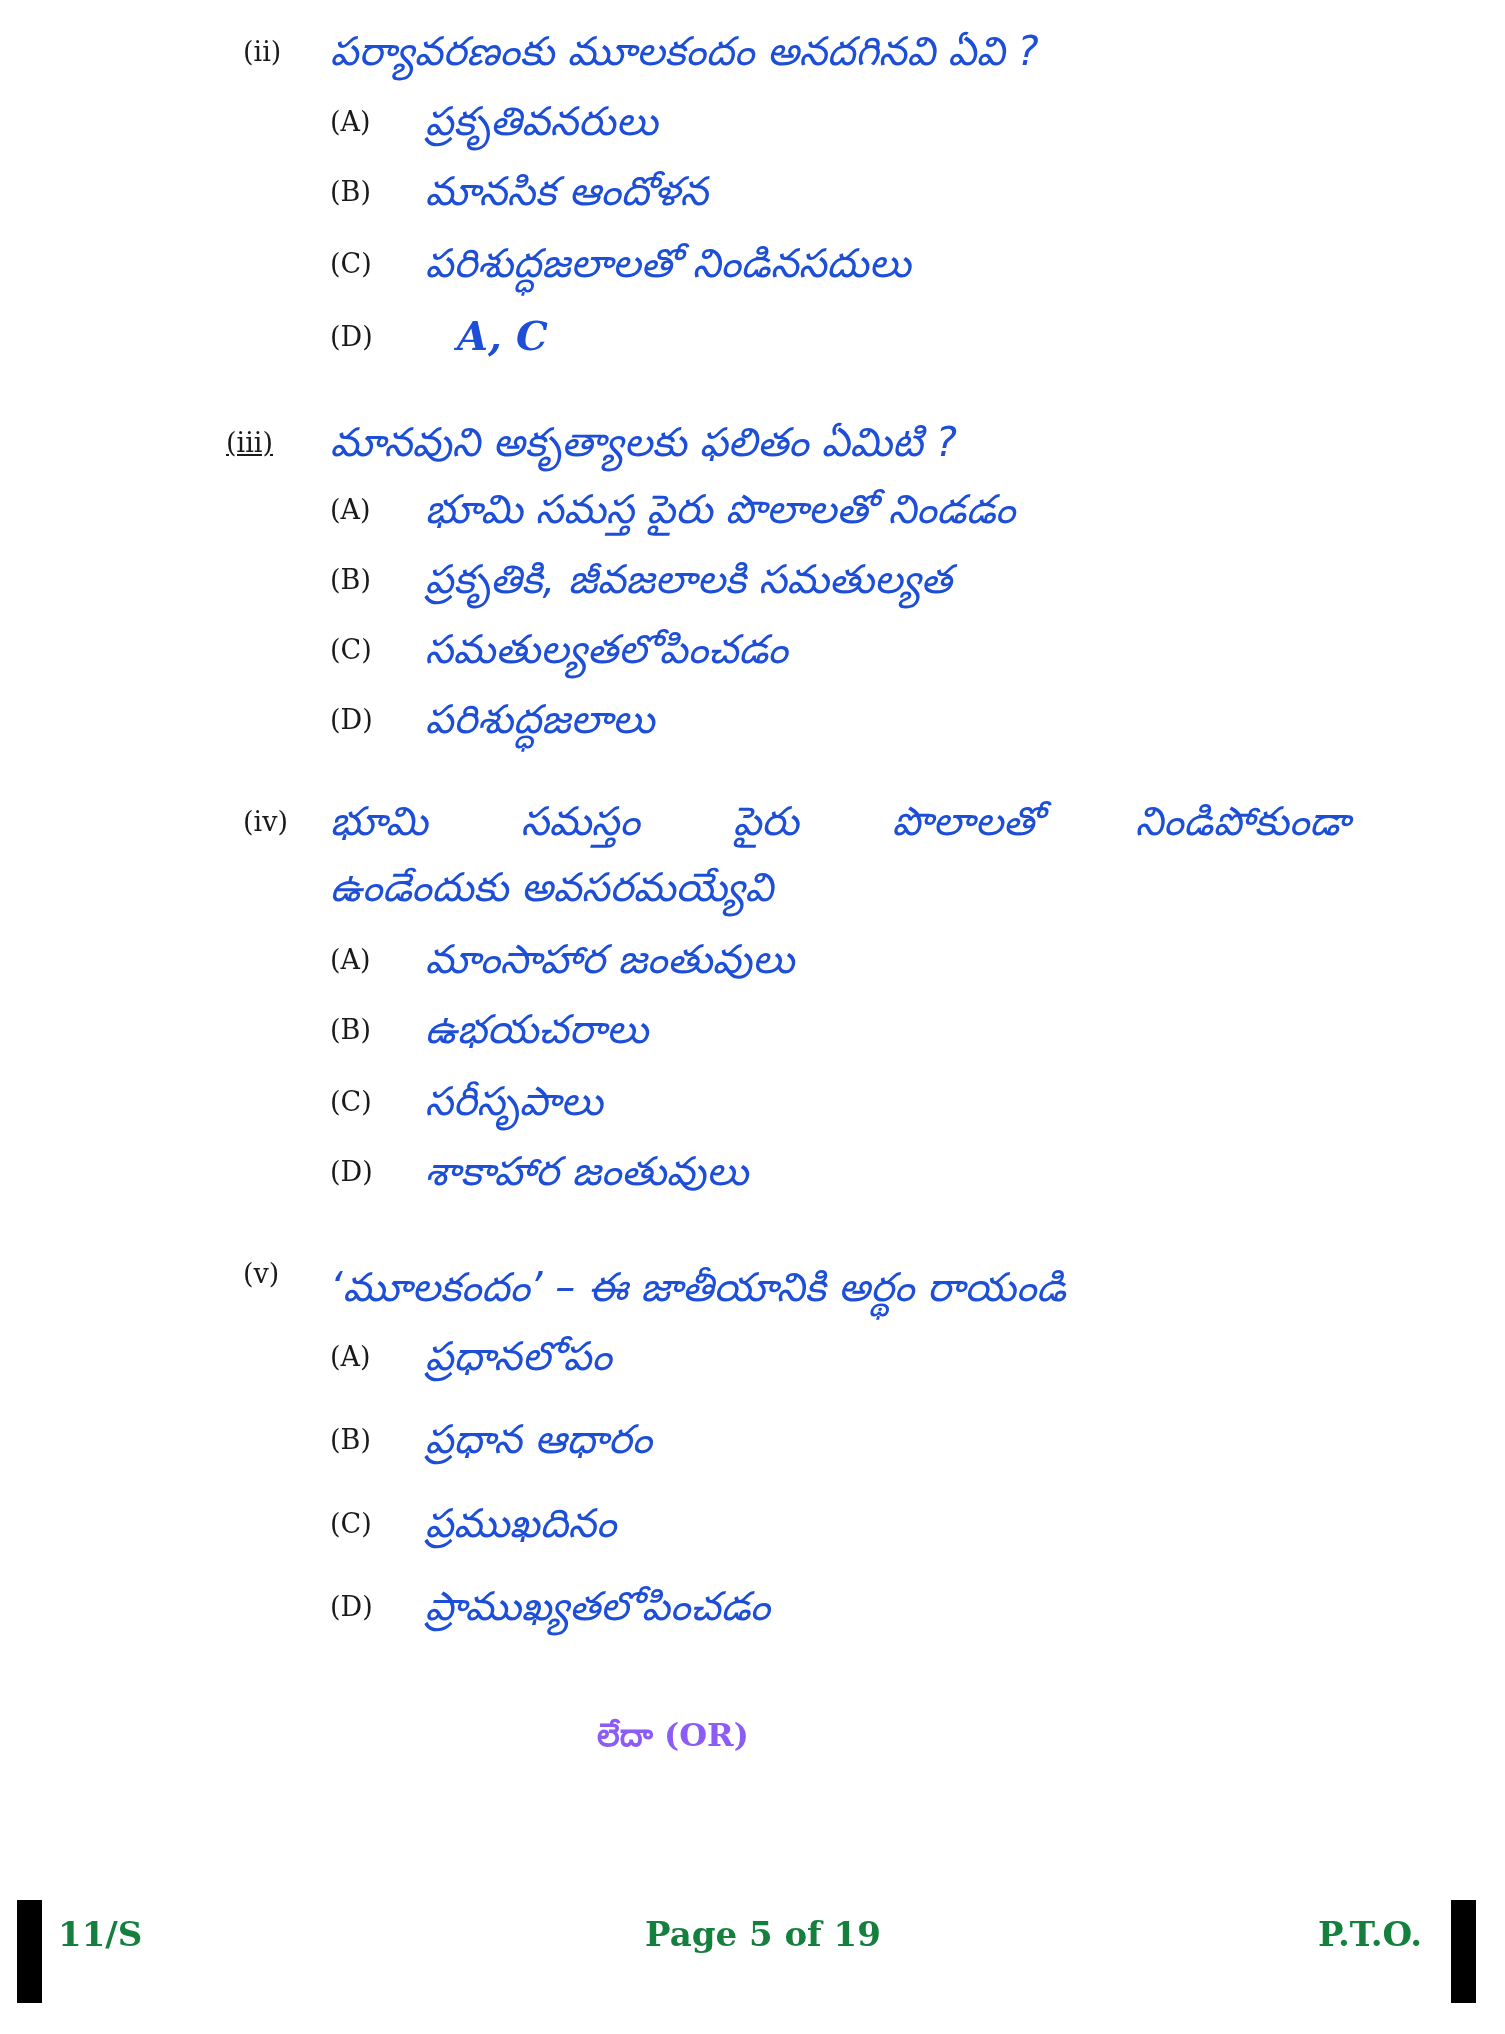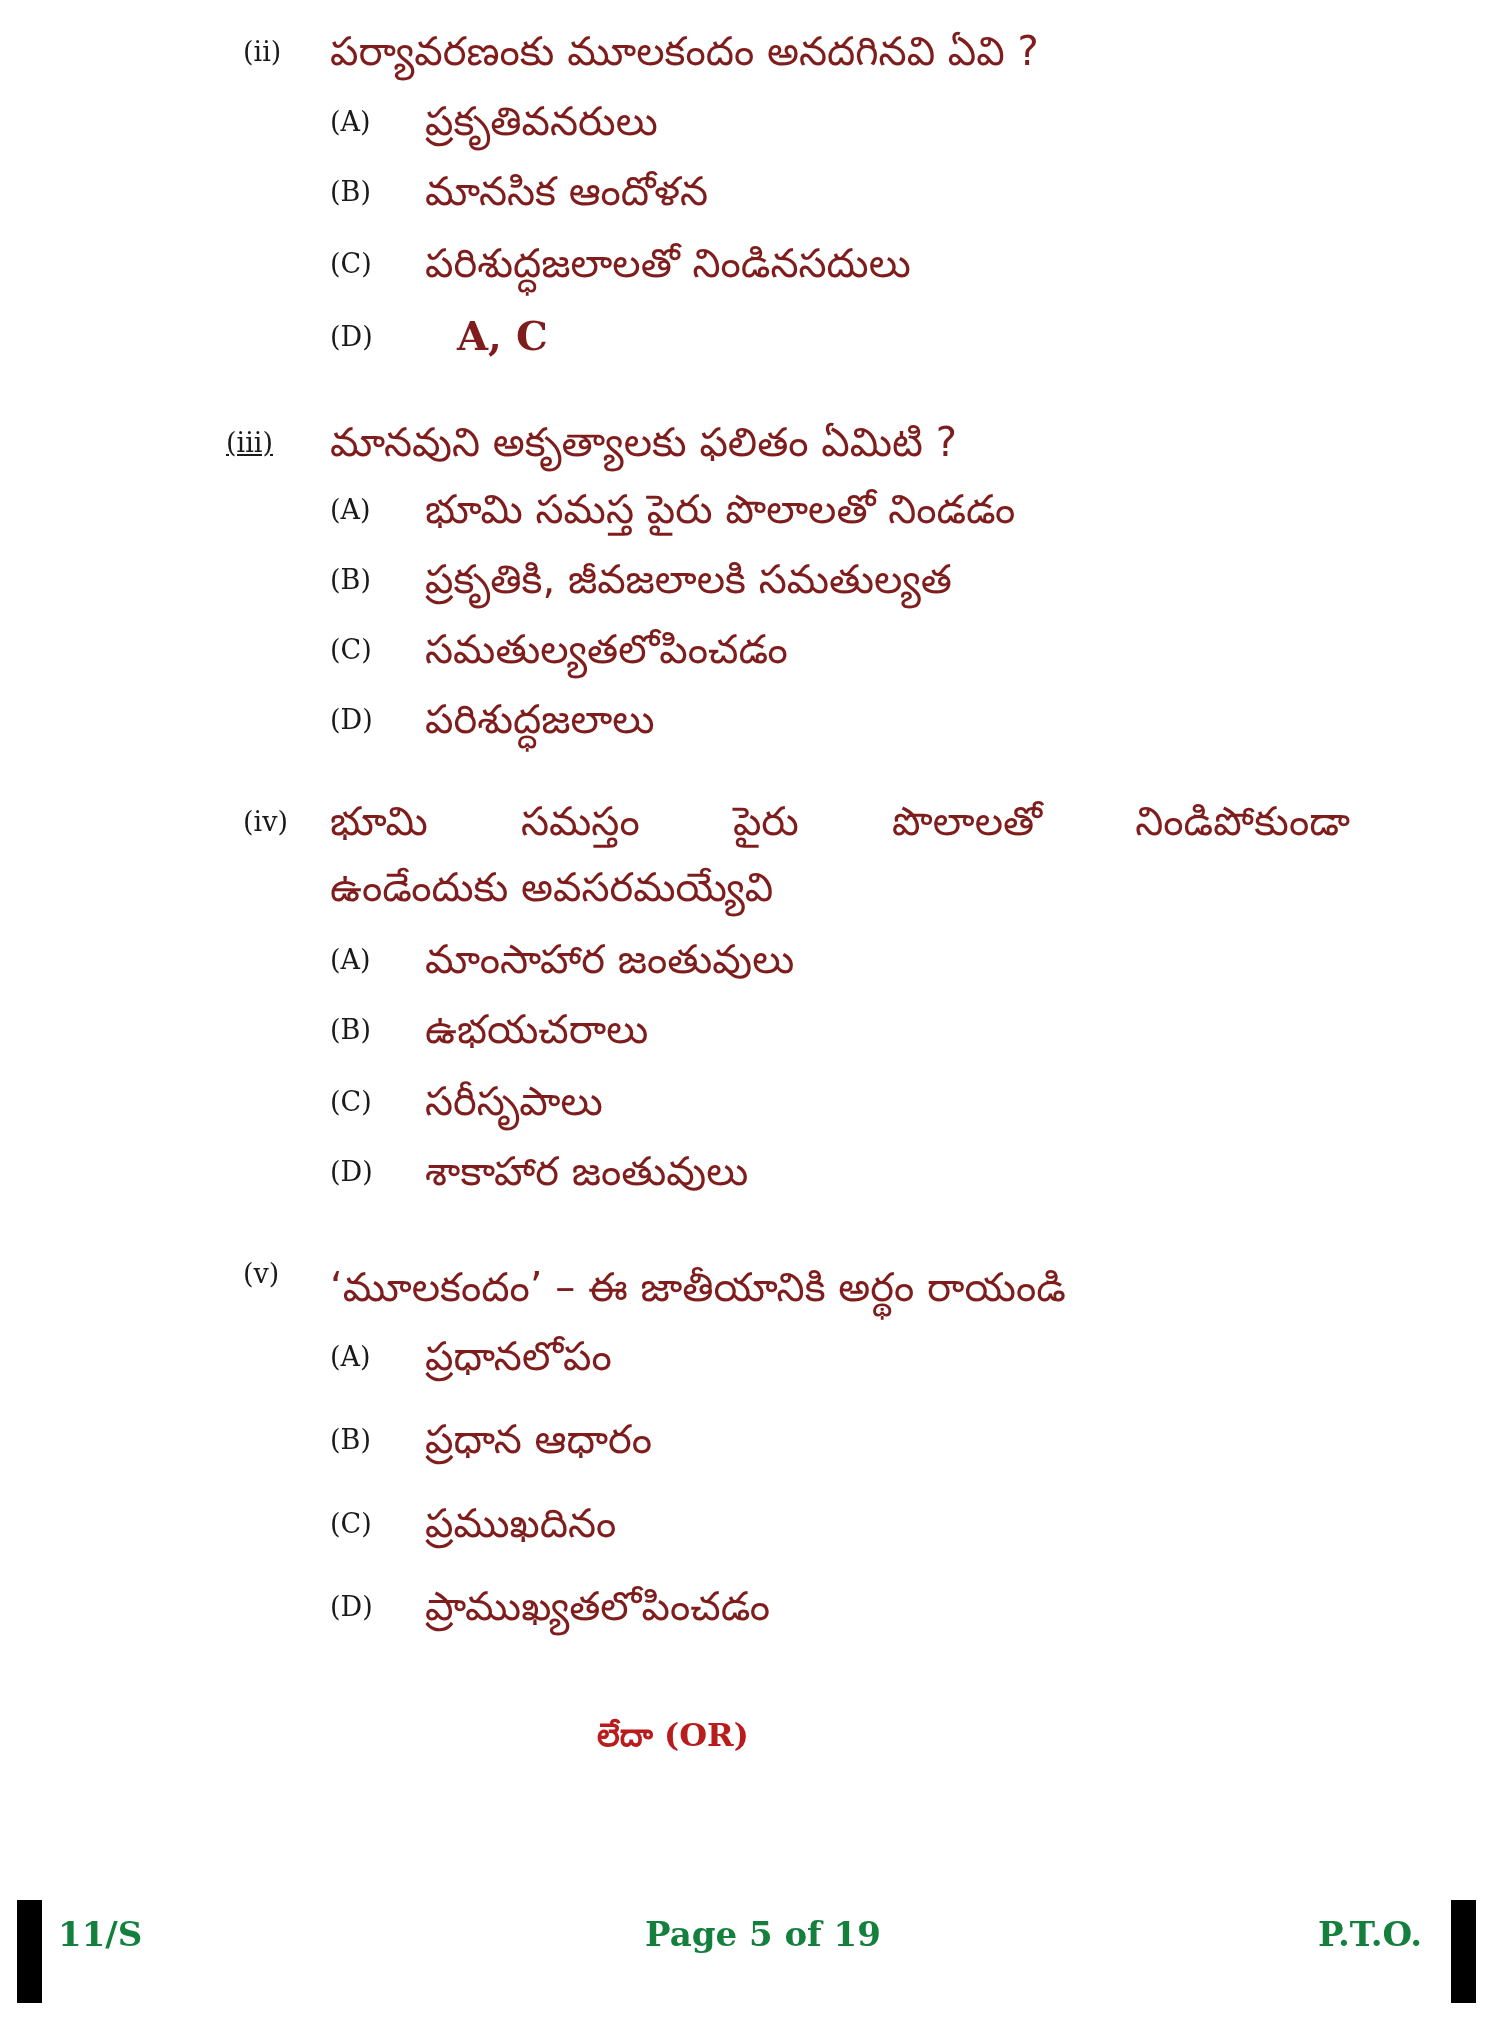--- a/index.html
+++ b/index.html
@@ -10,34 +10,35 @@
     font-family: "DejaVu Serif", "Liberation Serif", serif;
     font-size: 27px;
     line-height: 40px;
     color: #1a1a1a;
   }
   .qtext, .otext {
     position: absolute;
     font-family: "DejaVu Sans", "Liberation Sans", sans-serif;
     font-size: 40px;
     line-height: 54px;
-    color: #7f1d1d;
+    color: #1d4ed8;
     white-space: nowrap;
+    font-style: italic;
   }
   .otext.latin {
     font-family: "DejaVu Serif", "Liberation Serif", serif;
     font-size: 40px;
     font-weight: bold;
     margin-left: 32px;
   }
   .qtext.justify { width: 1020px; text-align: justify; text-align-last: justify; white-space: normal; }
   .or {
     position: absolute; left: 597px; top: 1712px;
     font-family: "DejaVu Serif", "Liberation Serif", serif;
-    font-weight: bold; font-size: 32px; line-height: 46px; color: #b91c1c;
+    font-weight: bold; font-size: 32px; line-height: 46px; color: #8b5cf6;
     white-space: nowrap;
   }
   .footer-text {
     position: absolute;
     font-family: "DejaVu Serif", "Liberation Serif", serif;
     font-weight: bold; font-size: 34px; line-height: 44px; color: #15803d;
     white-space: nowrap;
   }
   .bar { position: absolute; background: #000; width: 25px; height: 103px; top: 1900px; }
 </style>

